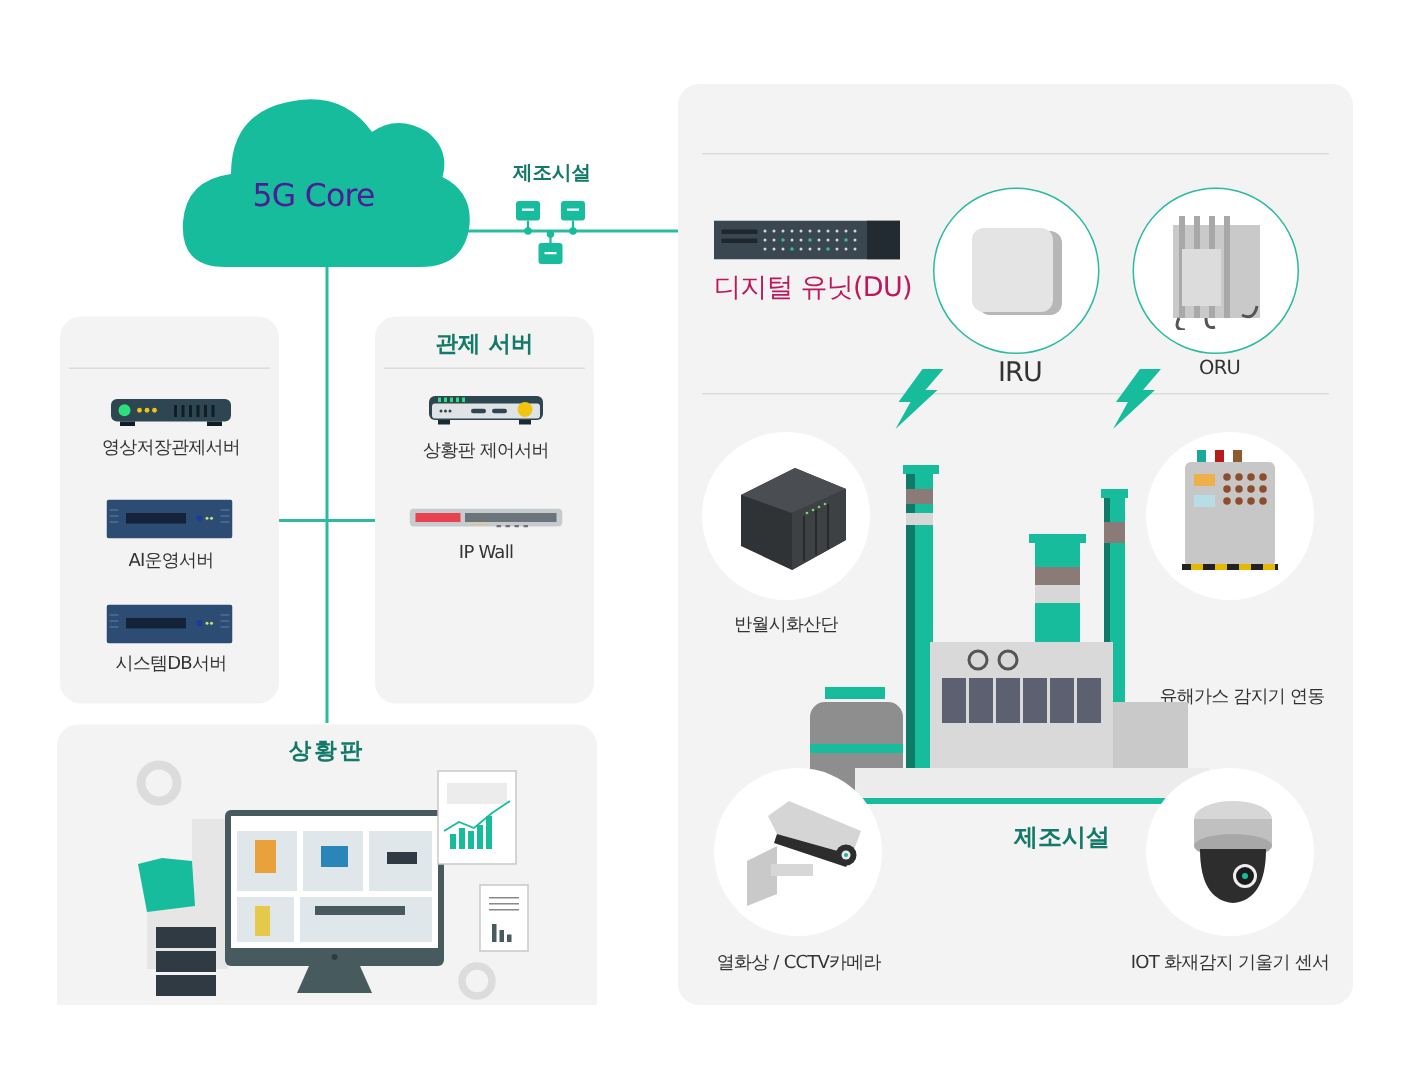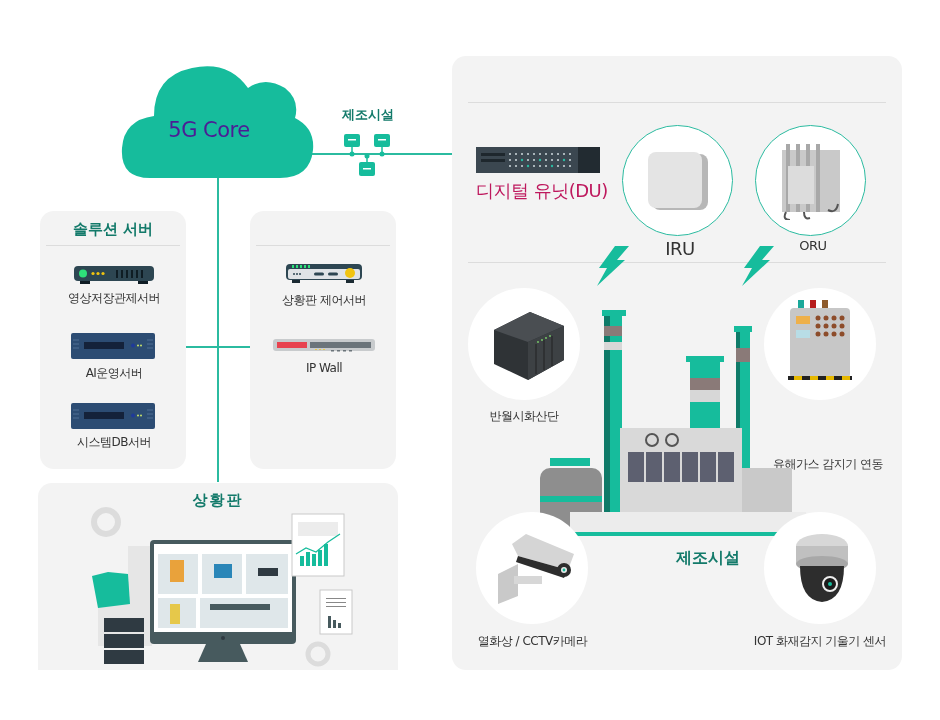--- a/index.html
+++ b/index.html
@@ -227,21 +227,20 @@
   <ellipse cx="30" cy="12" rx="26" ry="12" fill="#d7d7d7"></ellipse>
   <rect x="4" y="12" width="52" height="18" fill="#c0c0c0"></rect>
   <ellipse cx="30" cy="30" rx="26" ry="8" fill="#a8a8a8"></ellipse>
   <path d="M8 32 Q8 66 30 68 Q52 66 52 32 Z" fill="#2d2d2d"></path>
   <circle cx="38" cy="50" r="7" fill="#1b1b1b" stroke="#eee" stroke-width="2"></circle>
     <circle cx="38" cy="50" r="2" fill="#16bc9c"></circle>
 </svg>
 <div class="lbl" style="left:746px; top:633px; width:148px;">IOT 화재감지 기울기 센서</div>
 
 <div class="panel" style="left:40px; top:211px; width:146px; height:258px;">
-  <div class="panel-title" style="top:9px;">솔루션 서버</div>
   <div class="panel-rule" style="left:6px; right:6px; top:34px;"></div>
 </div>
 <svg class="abs" style="left:74px; top:266px;" width="80" height="18" viewBox="0 0 80 18">
   <rect x="0" y="0" width="80" height="15" rx="4" fill="#2d4652"></rect>
   <circle cx="9" cy="7.5" r="4" fill="#2ee07a"></circle>
     <circle cx="19" cy="7.5" r="1.6" fill="#f1c40f"></circle>
     <circle cx="24" cy="7.5" r="1.6" fill="#f1c40f"></circle>
     <circle cx="29" cy="7.5" r="1.6" fill="#f1c40f"></circle>
   <g fill="#0f1d24">
       <rect x="42" y="4" width="2" height="8"></rect>
@@ -284,20 +283,21 @@
       <line x1="2" y1="11" x2="8" y2="11"></line>
       <line x1="2" y1="15" x2="8" y2="15"></line>
       <line x1="76" y1="7" x2="82" y2="7"></line>
       <line x1="76" y1="11" x2="82" y2="11"></line>
       <line x1="76" y1="15" x2="82" y2="15"></line>
     </g>
 </svg>
 <div class="lbl" style="left:44px; top:434px; width:140px;">시스템DB서버</div>
 
 <div class="panel" style="left:250px; top:211px; width:146px; height:258px;">
+  <div class="panel-title" style="top:9px;">관제 서버</div>
   <div class="panel-rule" style="left:6px; right:6px; top:34px;"></div>
 </div>
 <svg class="abs" style="left:286px; top:264px;" width="76" height="20" viewBox="0 0 76 20">
   <rect x="0" y="0" width="76" height="16" rx="4" fill="#2d4652"></rect>
   <rect x="4" y="0" width="68" height="4" fill="#2d4652"></rect>
   <g fill="#2ee07a">
       <rect x="6" y="1" width="2" height="3"></rect>
       <rect x="10" y="1" width="2" height="3"></rect>
       <rect x="14" y="1" width="2" height="3"></rect>
       <rect x="18" y="1" width="2" height="3"></rect>

